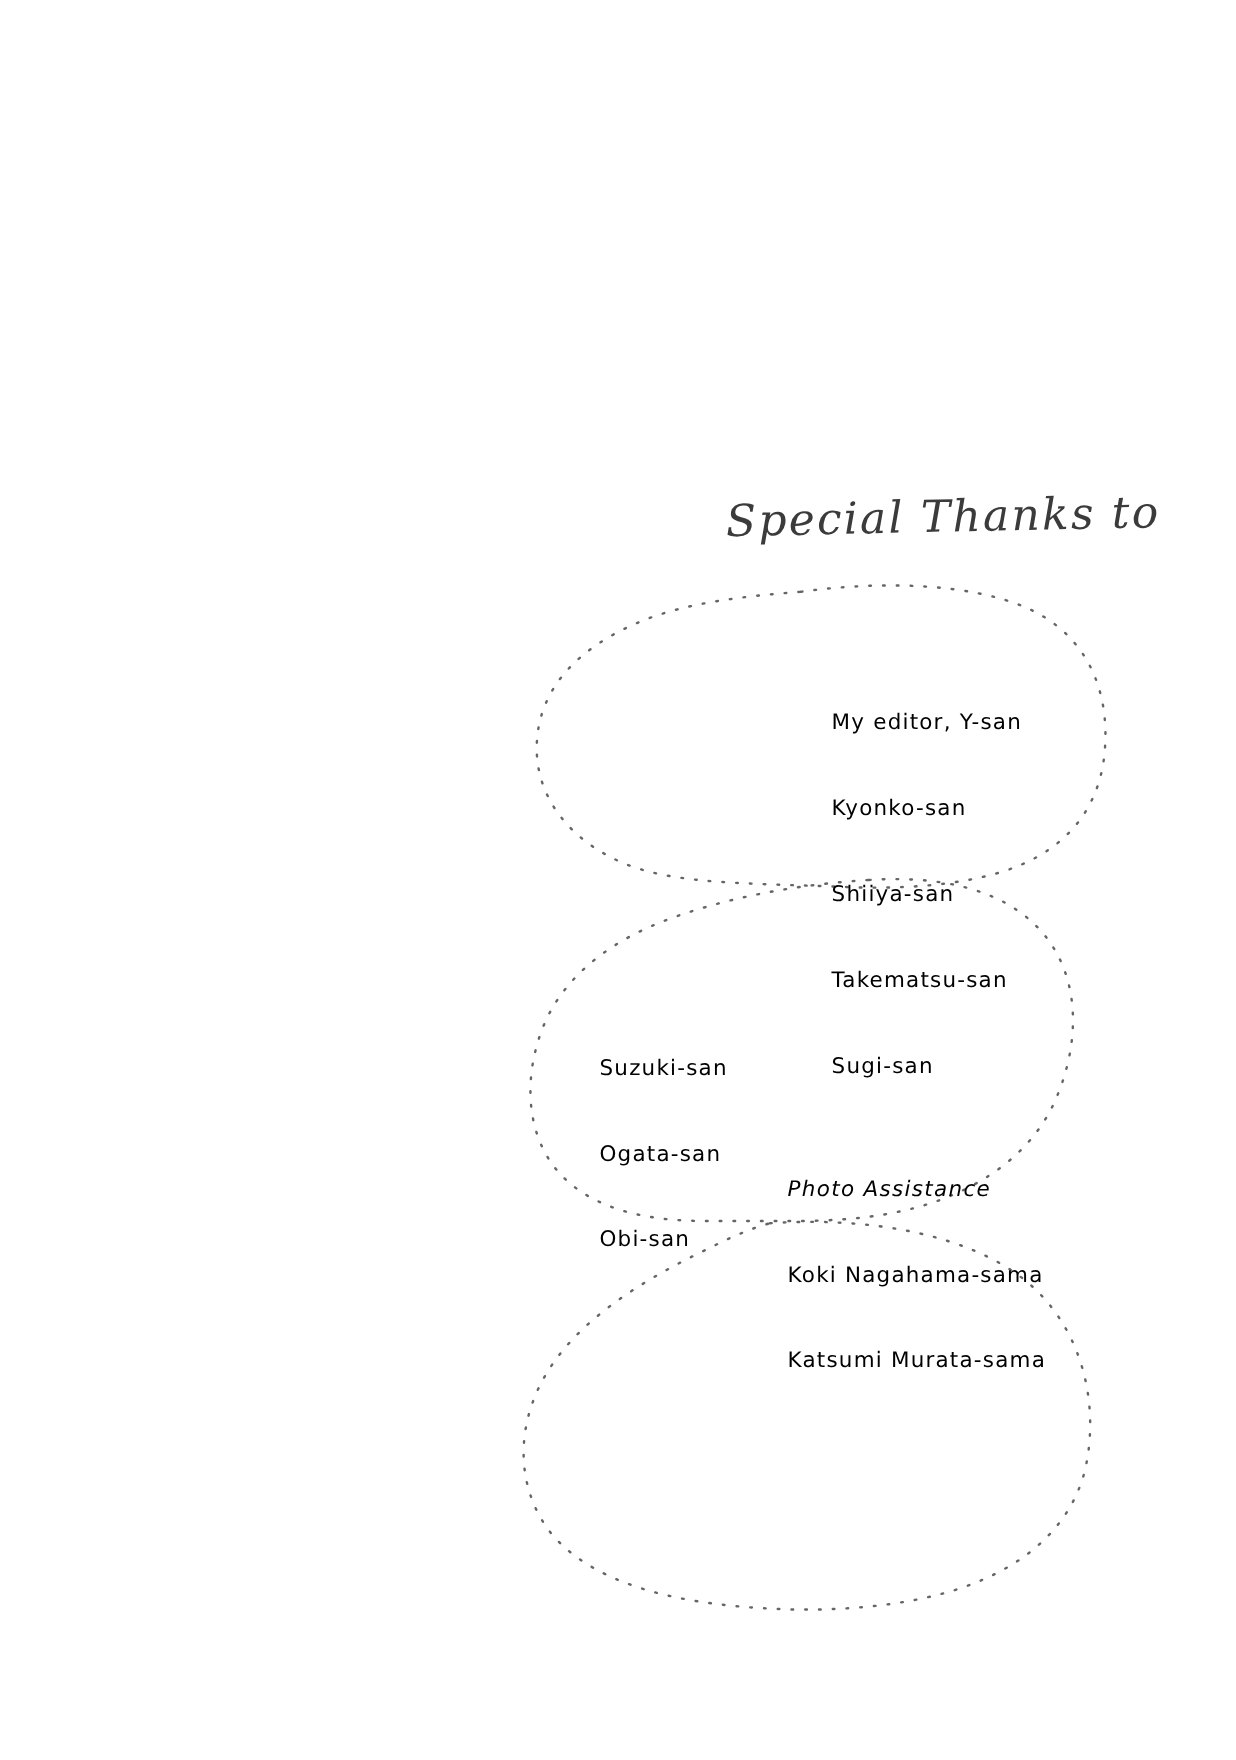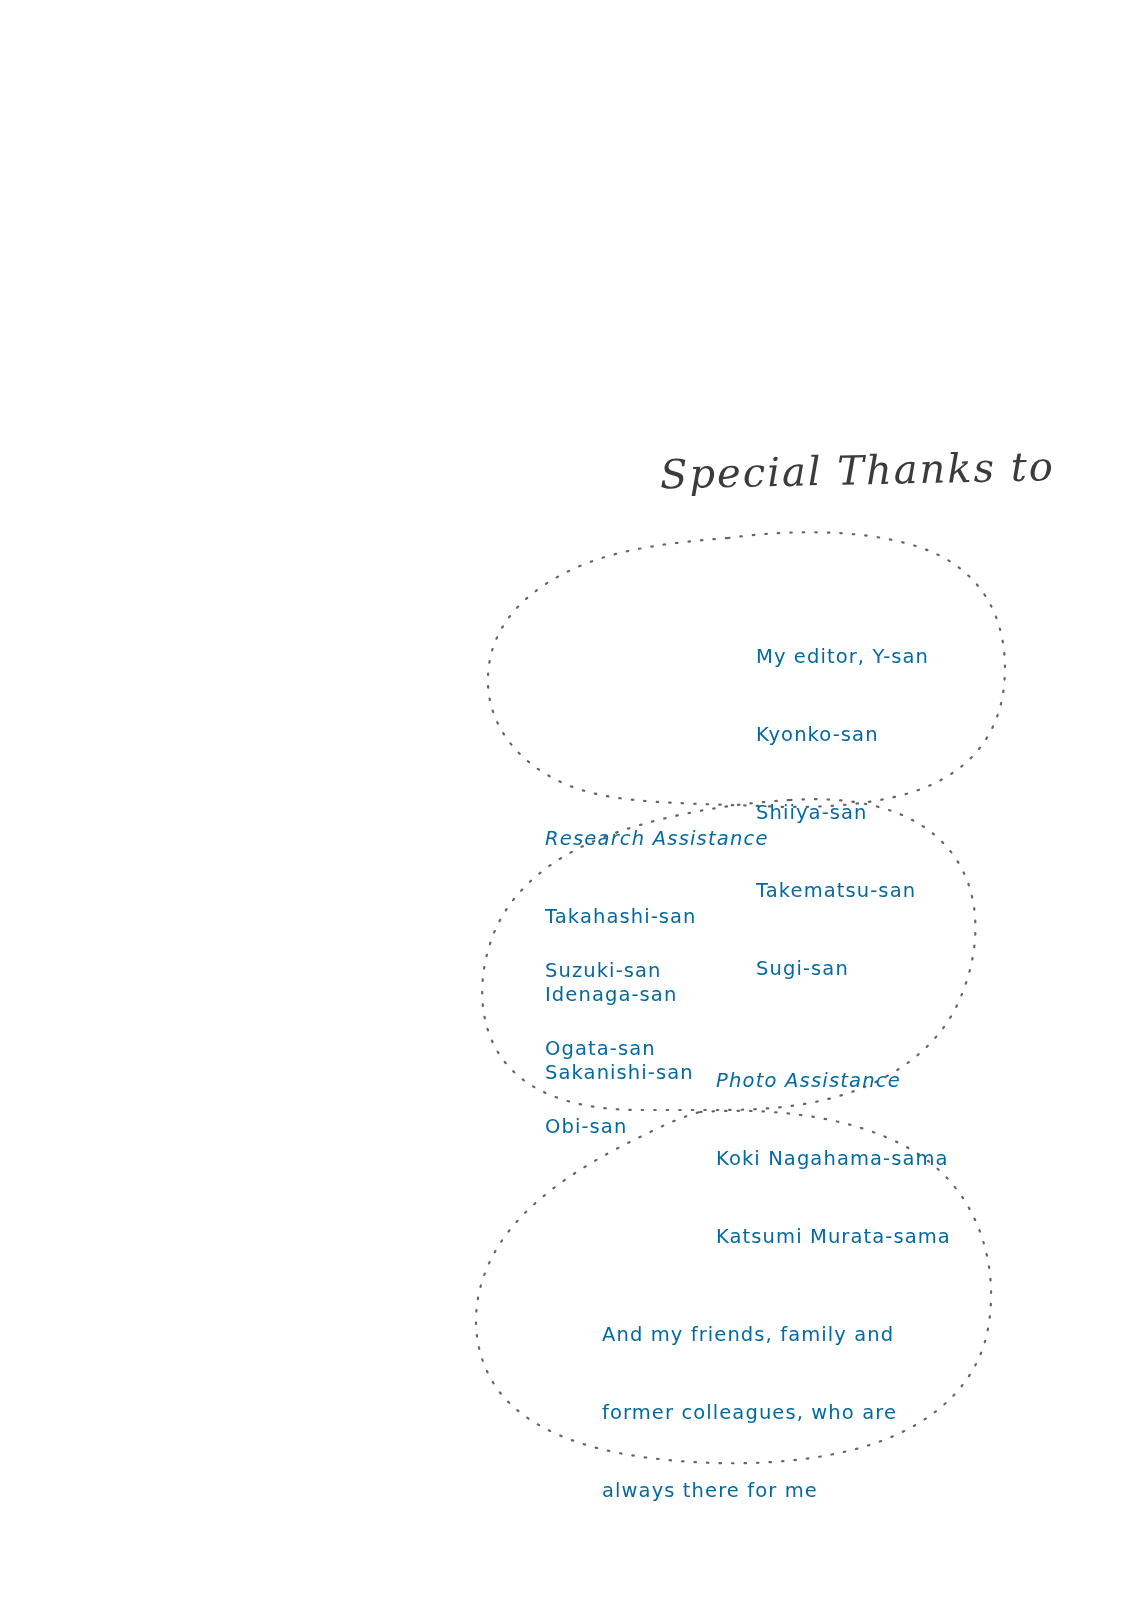--- a/index.html
+++ b/index.html
@@ -55,21 +55,21 @@
     opacity: .85;
   }
 
   
   .block {
     position: absolute;
     font-family: "DejaVu Sans", sans-serif;
     font-size: 19.5px;
     line-height: 26px;
     letter-spacing: 1.1px;
-    color: #0369a1;
+    color: #000000;
     white-space: pre;
   }
   .block .sect {
     font-style: italic;
     font-family: "DejaVu Sans", sans-serif;
     letter-spacing: 1.2px;
   }
 
   #blk-editor    { left: 756px;  top: 592px; }
   #blk-research  { left: 545px;  top: 774px; }
@@ -124,39 +124,28 @@
   <div class="heading">Special Thanks to</div>
 
   <div class="block" id="blk-editor">
     <div>My editor, Y-san</div>
     <div>Kyonko-san</div>
     <div>Shiiya-san</div>
     <div>Takematsu-san</div>
     <div>Sugi-san</div>
   </div>
 
-  <div class="block" id="blk-research">
-    <div class="sect">Research Assistance</div>
-    <div>Takahashi-san</div>
-    <div>Idenaga-san</div>
-    <div>Sakanishi-san</div>
-  </div>
 
   <div class="block" id="blk-suzuki">
     <div>Suzuki-san</div>
     <div>Ogata-san</div>
     <div>Obi-san</div>
   </div>
 
   <div class="block" id="blk-photo">
     <div class="sect">Photo Assistance</div>
     <div>Koki Nagahama-sama</div>
     <div>Katsumi Murata-sama</div>
   </div>
 
 
-  <div class="block" id="blk-friends">
-    <div>And my friends, family and</div>
-    <div>former colleagues, who are</div>
-    <div>always there for me</div>
-  </div>
 
 </div>
 
 </body></html>

